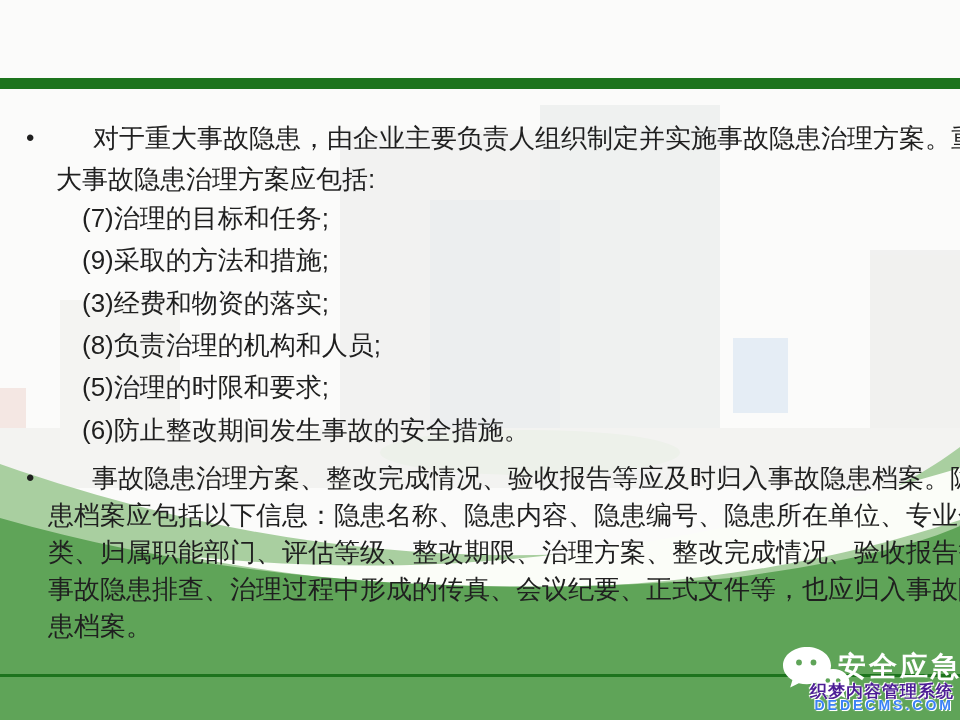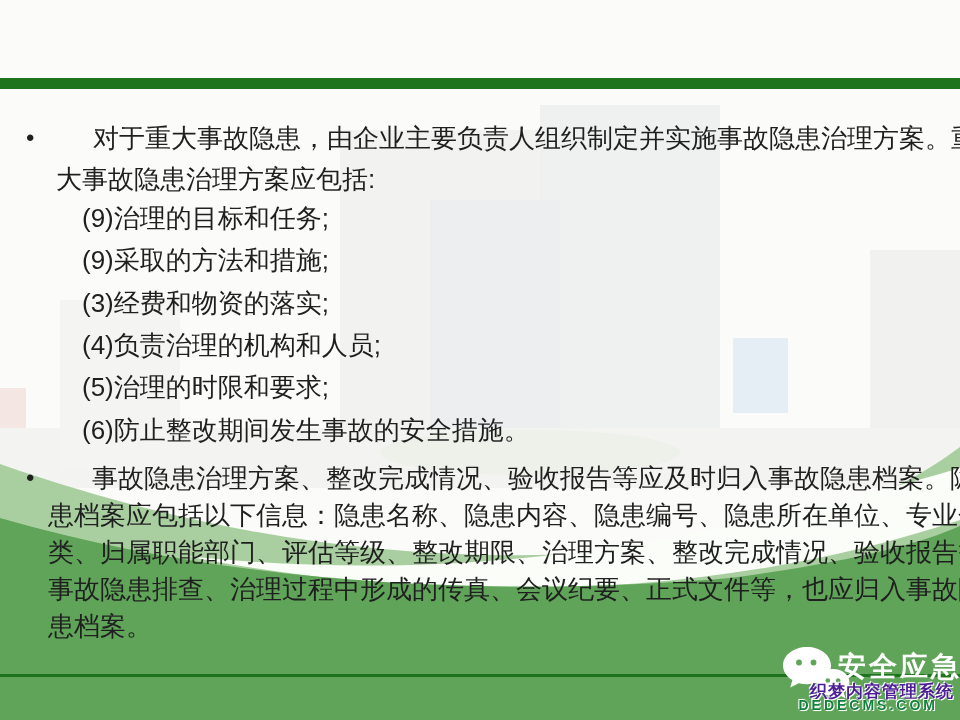--- a/index.html
+++ b/index.html
@@ -47,22 +47,22 @@
     font-size:28px;line-height:34px;color:#ffffff;
     letter-spacing:3px;white-space:nowrap;font-weight:bold;
   }
   .wm1{
     position:absolute;right:6px;top:680px;
     font-size:17px;font-weight:bold;color:#4c1d95;letter-spacing:1px;
     text-shadow:0 0 2px #ffffff,1px 1px 0 #ffffff,-1px -1px 0 #ffffff;
     white-space:nowrap;
   }
   .wm2{
-    position:absolute;right:22px;top:697px;
-    font-size:14px;font-weight:bold;color:#15803d;letter-spacing:3px;
+    position:absolute;right:6px;top:697px;
+    font-size:14px;font-weight:bold;color:#3b82f6;letter-spacing:3px;
     text-shadow:0 0 2px #ffffff,1px 1px 0 #ffffff,-1px -1px 0 #ffffff;
     white-space:nowrap;
   }
 </style>
 </head>
 <body>
 
 <div class="slide">
 
   <div class="city">
@@ -84,24 +84,24 @@
   </svg>
 
   <div class="topbar"></div>
 
   <div class="content">
 
     <span class="bullet" style="top:118px">•</span>
     <div class="tline" style="left:93px;top:118px">对于重大事故隐患，由企业主要负责人组织制定并实施事故隐患治理方案。重</div>
     <div class="tline" style="left:56px;top:159px">大事故隐患治理方案应包括:</div>
 
-    <div class="tline" style="left:82px;top:198px">(9)治理的目标和任务;</div>
+    <div class="tline" style="left:82px;top:198px">(7)治理的目标和任务;</div>
     <div class="tline" style="left:82px;top:240px">(9)采取的方法和措施;</div>
     <div class="tline" style="left:82px;top:283px">(3)经费和物资的落实;</div>
-    <div class="tline" style="left:82px;top:325px">(4)负责治理的机构和人员;</div>
+    <div class="tline" style="left:82px;top:325px">(8)负责治理的机构和人员;</div>
     <div class="tline" style="left:82px;top:367px">(5)治理的时限和要求;</div>
     <div class="tline" style="left:82px;top:410px">(6)防止整改期间发生事故的安全措施。</div>
 
     <span class="bullet" style="top:458px">•</span>
     <div class="tline" style="left:92px;top:458px">事故隐患治理方案、整改完成情况、验收报告等应及时归入事故隐患档案。隐</div>
     <div class="tline" style="left:48px;top:495px">患档案应包括以下信息：隐患名称、隐患内容、隐患编号、隐患所在单位、专业分</div>
     <div class="tline" style="left:48px;top:532px">类、归属职能部门、评估等级、整改期限、治理方案、整改完成情况、验收报告等。</div>
     <div class="tline" style="left:48px;top:569px">事故隐患排查、治理过程中形成的传真、会议纪要、正式文件等，也应归入事故隐</div>
     <div class="tline" style="left:48px;top:606px">患档案。</div>
   </div>

